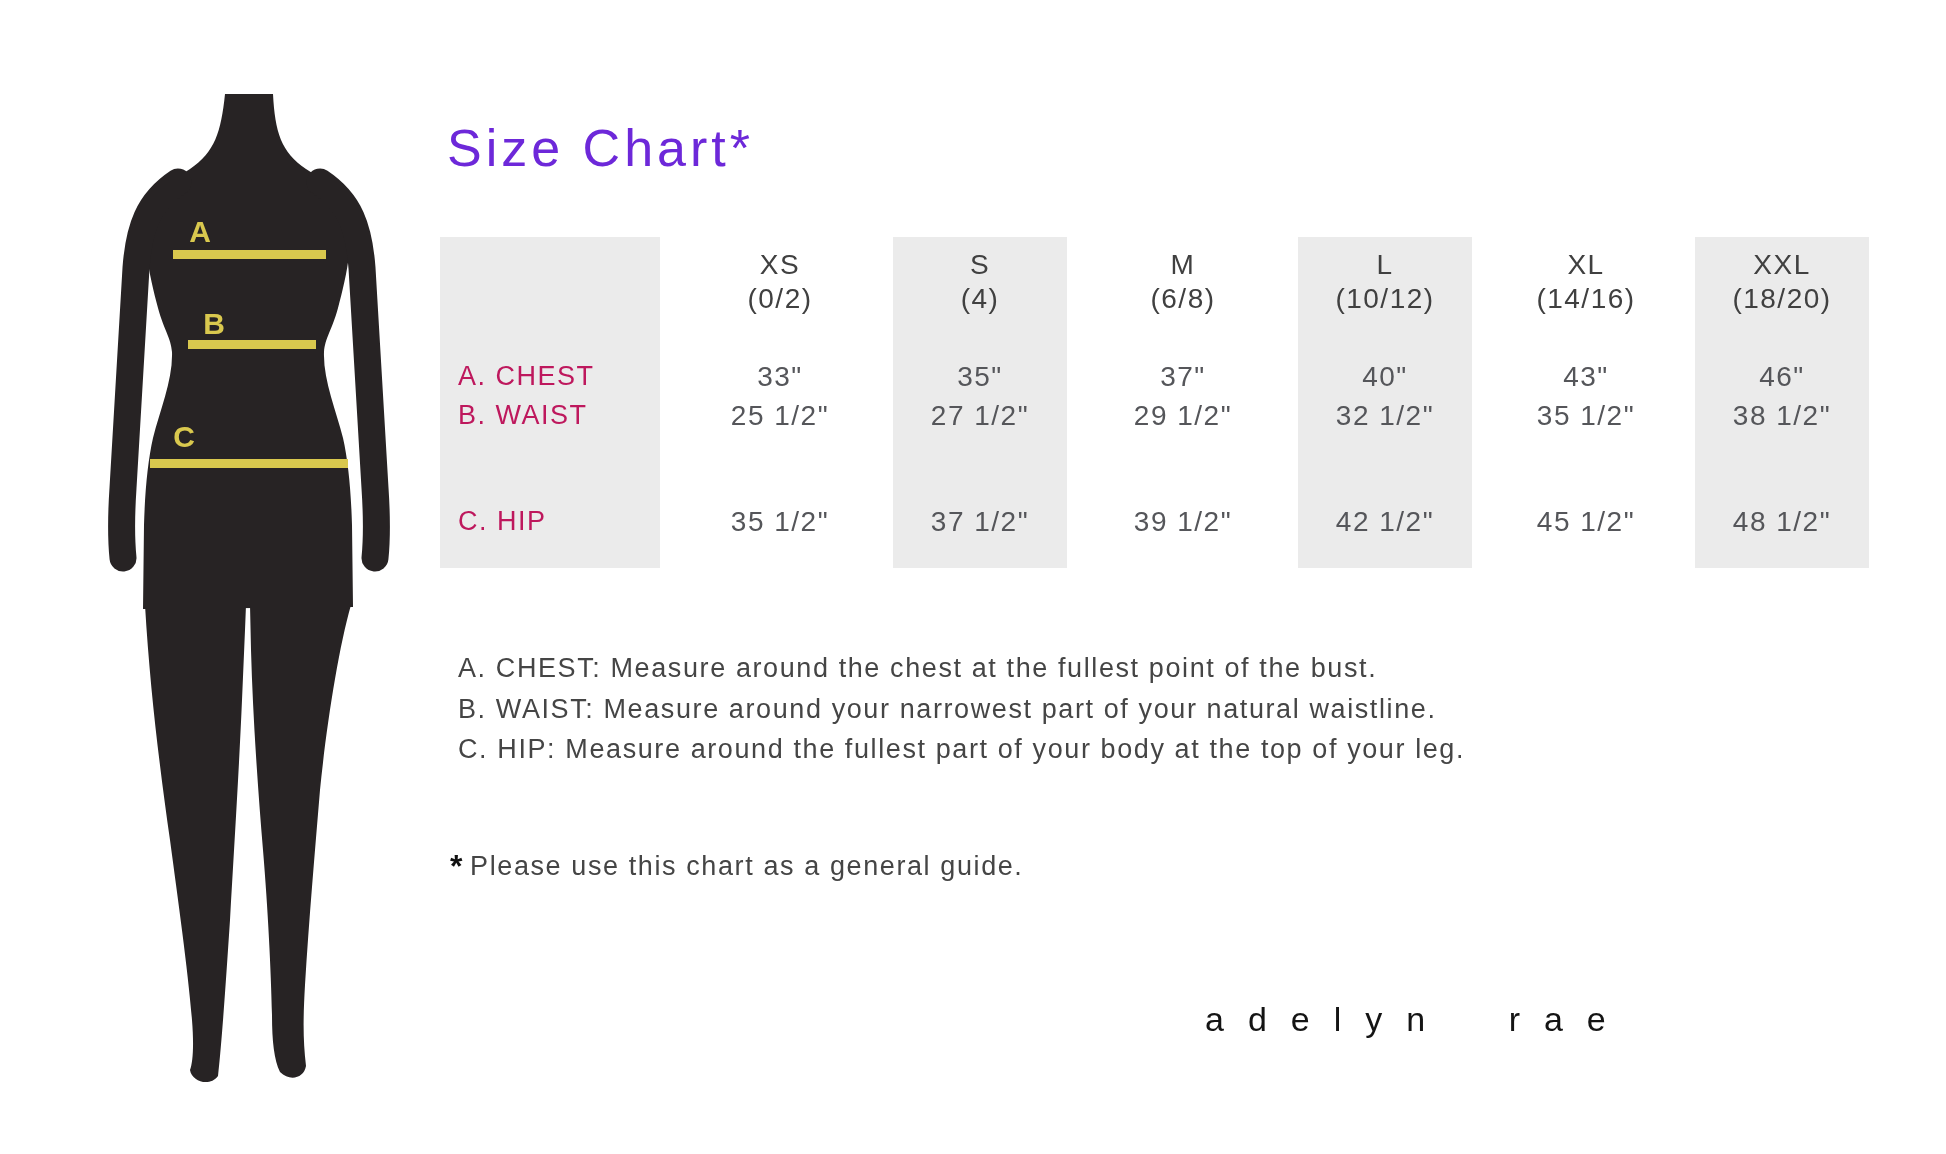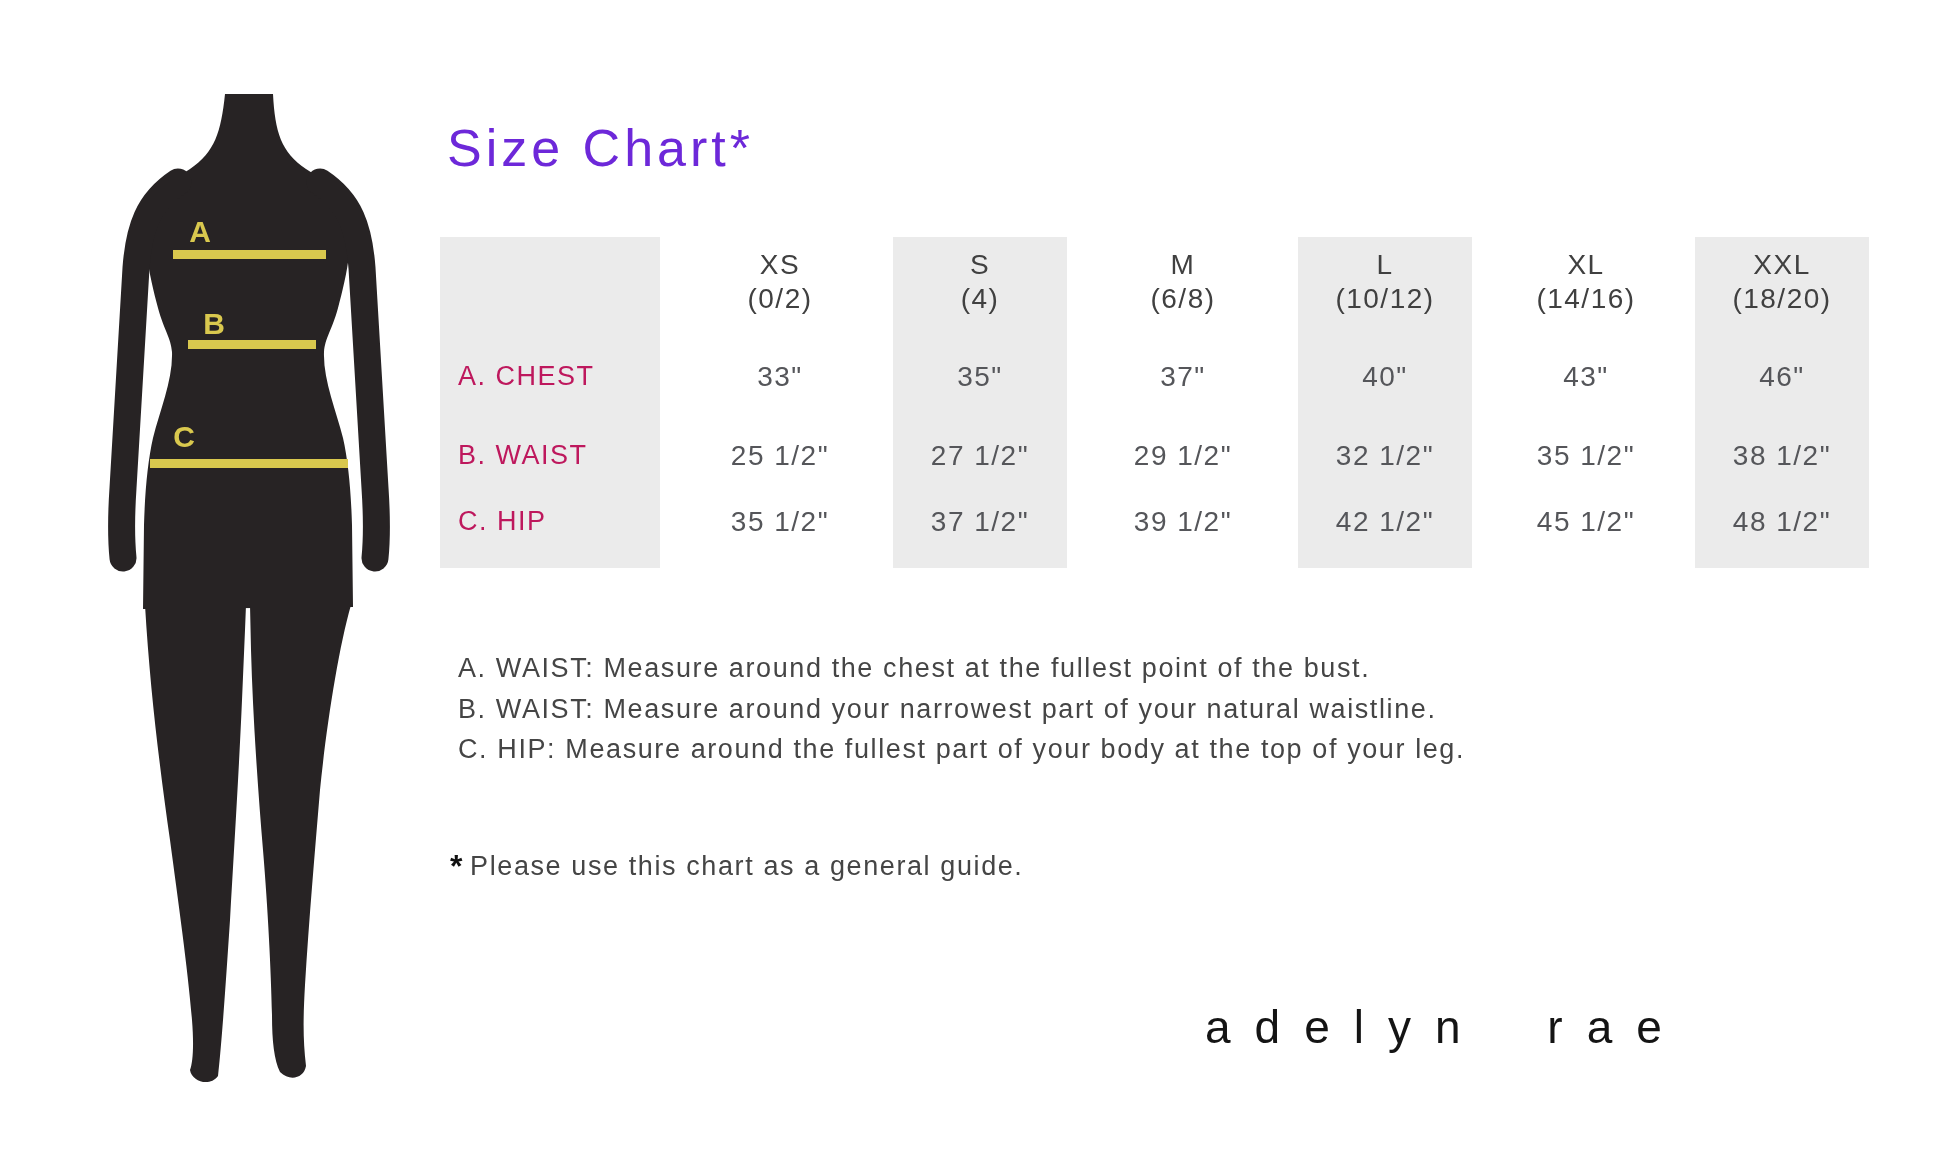--- a/index.html
+++ b/index.html
@@ -25,34 +25,34 @@
     top:248px;width:220px;margin-left:-110px;text-align:center;
     font-size:28px;line-height:34px;color:#404040;letter-spacing:1.5px;
   }
   .row-label{
     left:458px;font-size:27px;color:#be185d;letter-spacing:1.5px;
   }
   .cell{
     width:220px;margin-left:-110px;text-align:center;
     font-size:28px;color:#55565a;letter-spacing:1.5px;
   }
-  .r1{top:361px;} .r2{top:440px;} .r3{top:486px;margin-top:20px;}
+  .r1{top:361px;} .r2{top:400px;} .r3{top:486px;margin-top:20px;}
   
   .notes{
     left:458px;top:648px;font-size:27px;line-height:40.5px;color:#454545;
     letter-spacing:1.6px;
   }
   .notes div{white-space:nowrap;}
   
   .footnote{left:450px;top:846px;font-size:27px;color:#454545;letter-spacing:1.6px;line-height:40px;}
   .footnote .star{font-weight:700;font-size:32px;color:#111;vertical-align:-2px;padding-right:6px;}
   .footnote .l2{padding-left:30px;}
   
   .brand{
-    left:1205px;top:1000px;font-size:46px;color:#141414;
+    left:1205px;top:1000px;font-size:34px;color:#141414;
     letter-spacing:24px;word-spacing:26px;white-space:nowrap;
   }
   
   .figure-wrap{left:98px;top:90px;width:300px;height:1000px;}
 </style>
 </head>
 <body>
 
 <div class="abs figure-wrap">
   <svg width="300" height="1000" viewBox="0 0 300 1000">
@@ -157,21 +157,21 @@
 
 <div class="abs row-label r3">C. HIP</div>
 <div class="abs cell r3" style="left:780px">35 1/2"</div>
 <div class="abs cell r3" style="left:980px">37 1/2"</div>
 <div class="abs cell r3" style="left:1183px">39 1/2"</div>
 <div class="abs cell r3" style="left:1385px">42 1/2"</div>
 <div class="abs cell r3" style="left:1586px">45 1/2"</div>
 <div class="abs cell r3" style="left:1782px">48 1/2"</div>
 
 <div class="abs notes">
-  <div>A. WAIST: Measure around the chest at the fullest point of the bust.</div>
+  <div>A. CHEST: Measure around the chest at the fullest point of the bust.</div>
   <div>B. WAIST: Measure around your narrowest part of your natural waistline.</div>
   <div>C. HIP: Measure around the fullest part of your body at the top of your leg.</div>
 </div>
 
 <div class="abs footnote">
   <div><span class="star">*</span><span>Please use this chart as a general guide.</span></div>
 </div>
 
 <div class="abs brand">adelyn rae</div>
 

